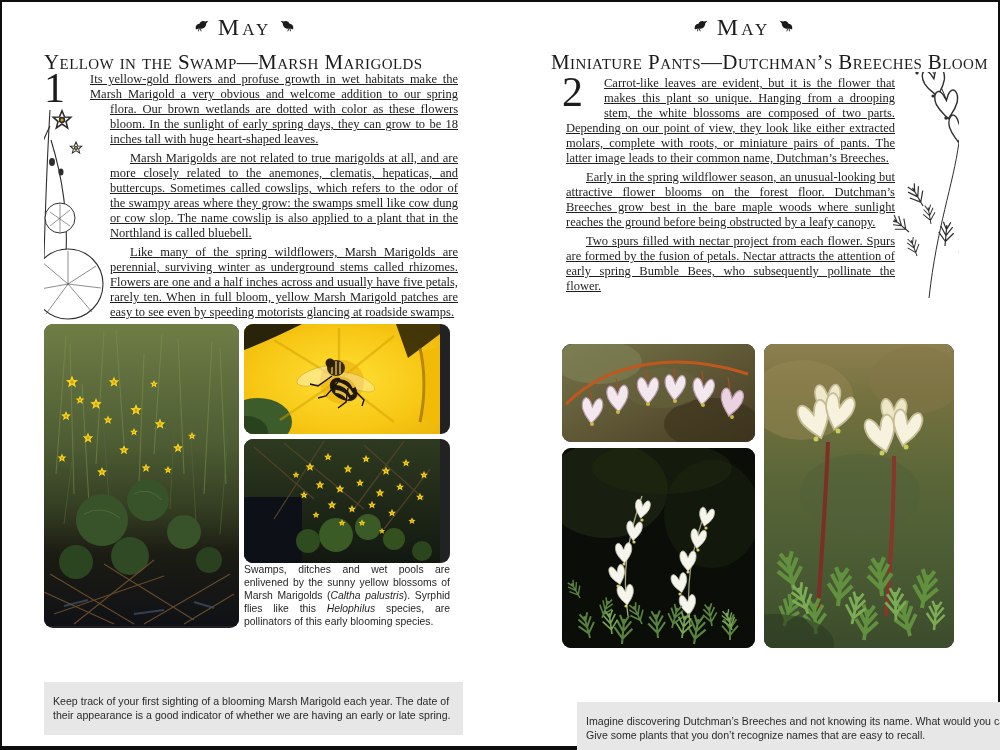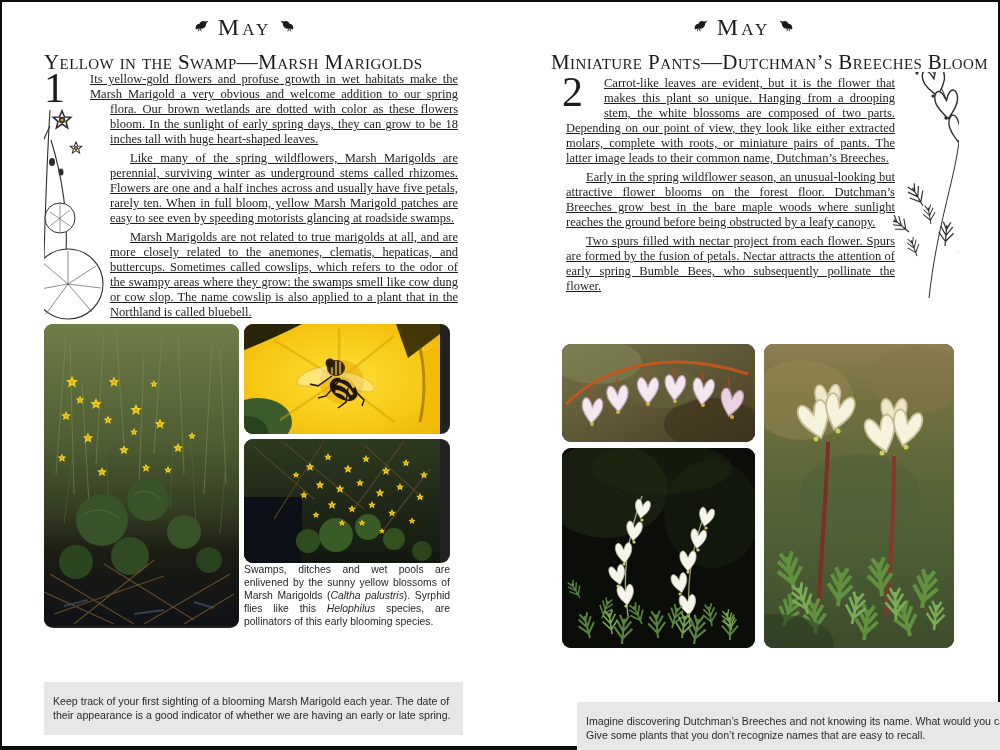--- a/index.html
+++ b/index.html
@@ -121,22 +121,22 @@
               <path d="M64,178 L92,160"></path>
               <path d="M64,178 L97,182"></path>
             <path d="M64,178 L88,206"></path>
               <path d="M64,178 L42,208"></path>
               <path d="M64,178 L31,184"></path>
               <path d="M64,178 L38,156"></path>
           </g>
         </svg>
       </div>
       <p>Its yellow-gold flowers and profuse growth in wet habitats make the Marsh Marigold a very obvious and welcome addition to our spring flora. Our brown wetlands are dotted with color as these flowers bloom. In the sunlight of early spring days, they can grow to be 18 inches tall with huge heart-shaped leaves.</p>
+      <p>Marsh Marigolds are not related to true marigolds at all, and are more closely related to the anemones, clematis, hepaticas, and buttercups. Sometimes called cowslips, which refers to the odor of the swampy areas where they grow: the swamps smell like cow dung or cow slop. The name cowslip is also applied to a plant that in the Northland is called bluebell.</p>
       <p>Like many of the spring wildflowers, Marsh Marigolds are perennial, surviving winter as underground stems called rhizomes. Flowers are one and a half inches across and usually have five petals, rarely ten. When in full bloom, yellow Marsh Marigold patches are easy to see even by speeding motorists glancing at roadside swamps.</p>
-      <p>Marsh Marigolds are not related to true marigolds at all, and are more closely related to the anemones, clematis, hepaticas, and buttercups. Sometimes called cowslips, which refers to the odor of the swampy areas where they grow: the swamps smell like cow dung or cow slop. The name cowslip is also applied to a plant that in the Northland is called bluebell.</p>
     </div>
 
     <div class="photosL">
       <div class="photo">
         <svg width="195" height="302" viewBox="0 0 195 302">
           <defs>
             <linearGradient id="gA" x1="0" y1="0" x2="0" y2="1">
               <stop offset="0" stop-color="#6f7d46"></stop>
                 <stop offset="0.4" stop-color="#4d5c33"></stop>
               <stop offset="0.62" stop-color="#333c22"></stop>

